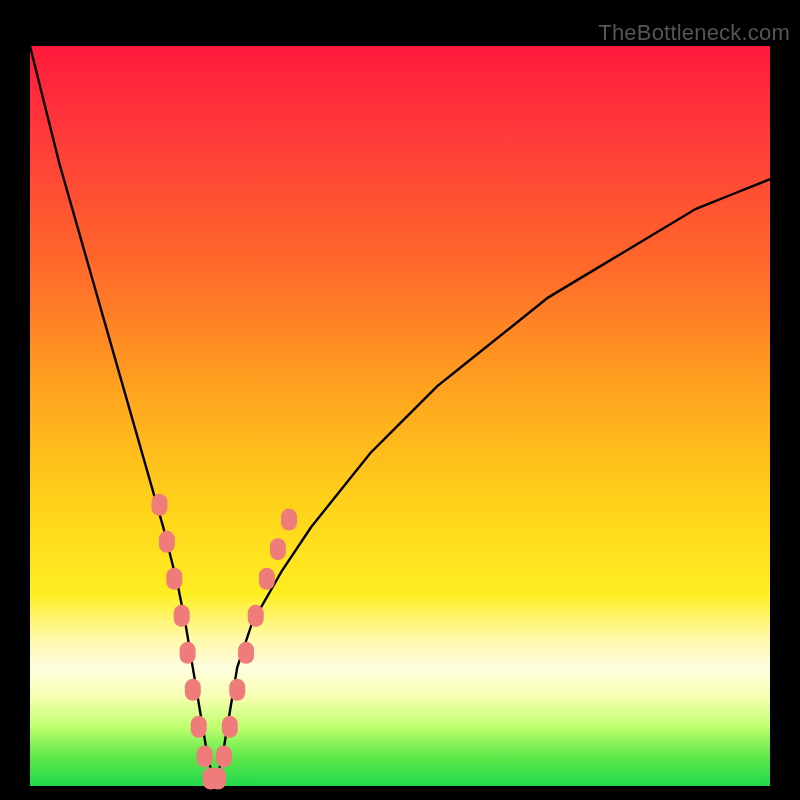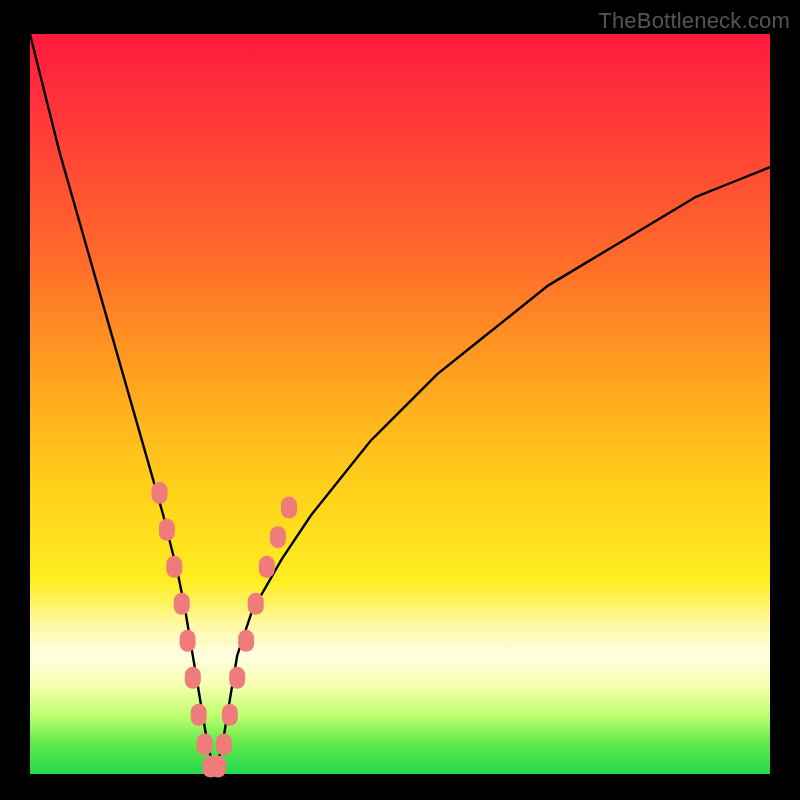--- a/index.html
+++ b/index.html
@@ -7,21 +7,21 @@
     padding: 0;
     width: 800px;
     height: 800px;
     overflow: hidden;
     background: #000;
     font-family: Arial, Helvetica, sans-serif;
   }
   .frame {
     position: absolute;
     left: 0;
-    top: 4px;
+    top: 16px;
     width: 800px;
     height: 609px;
     background: #000;
   }
   .plot-area {
     position: absolute;
     left: 30px;
     top: 30px;
     width: 740px;
     height: 740px;

